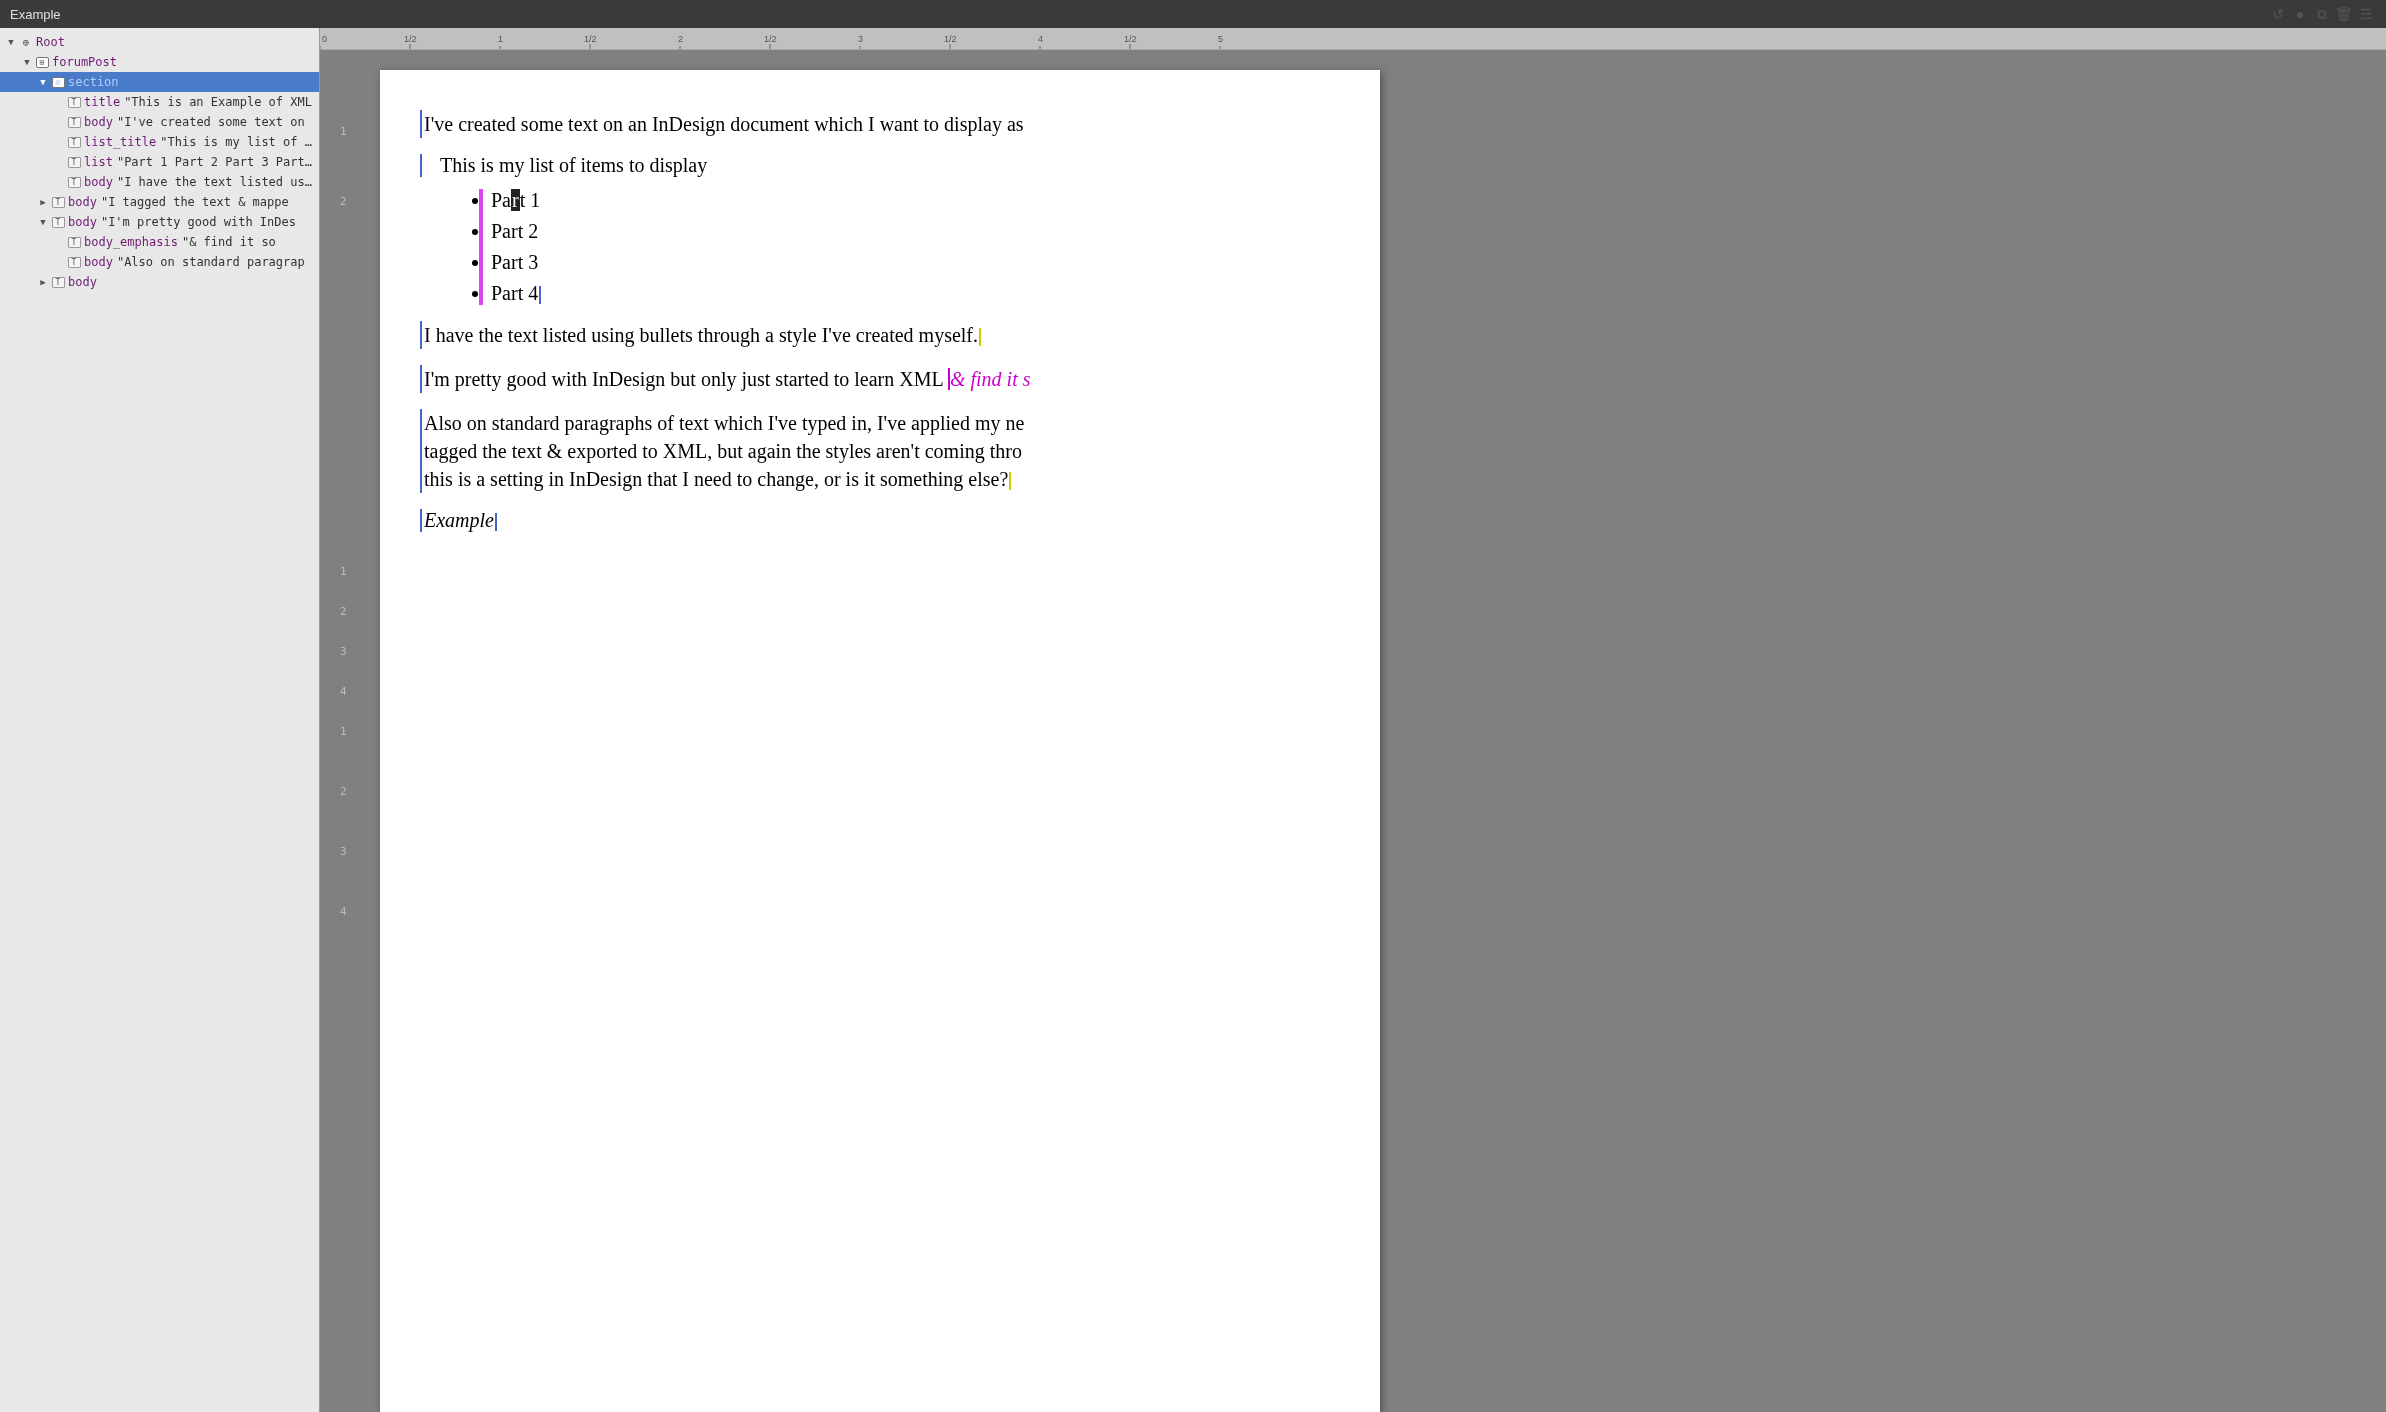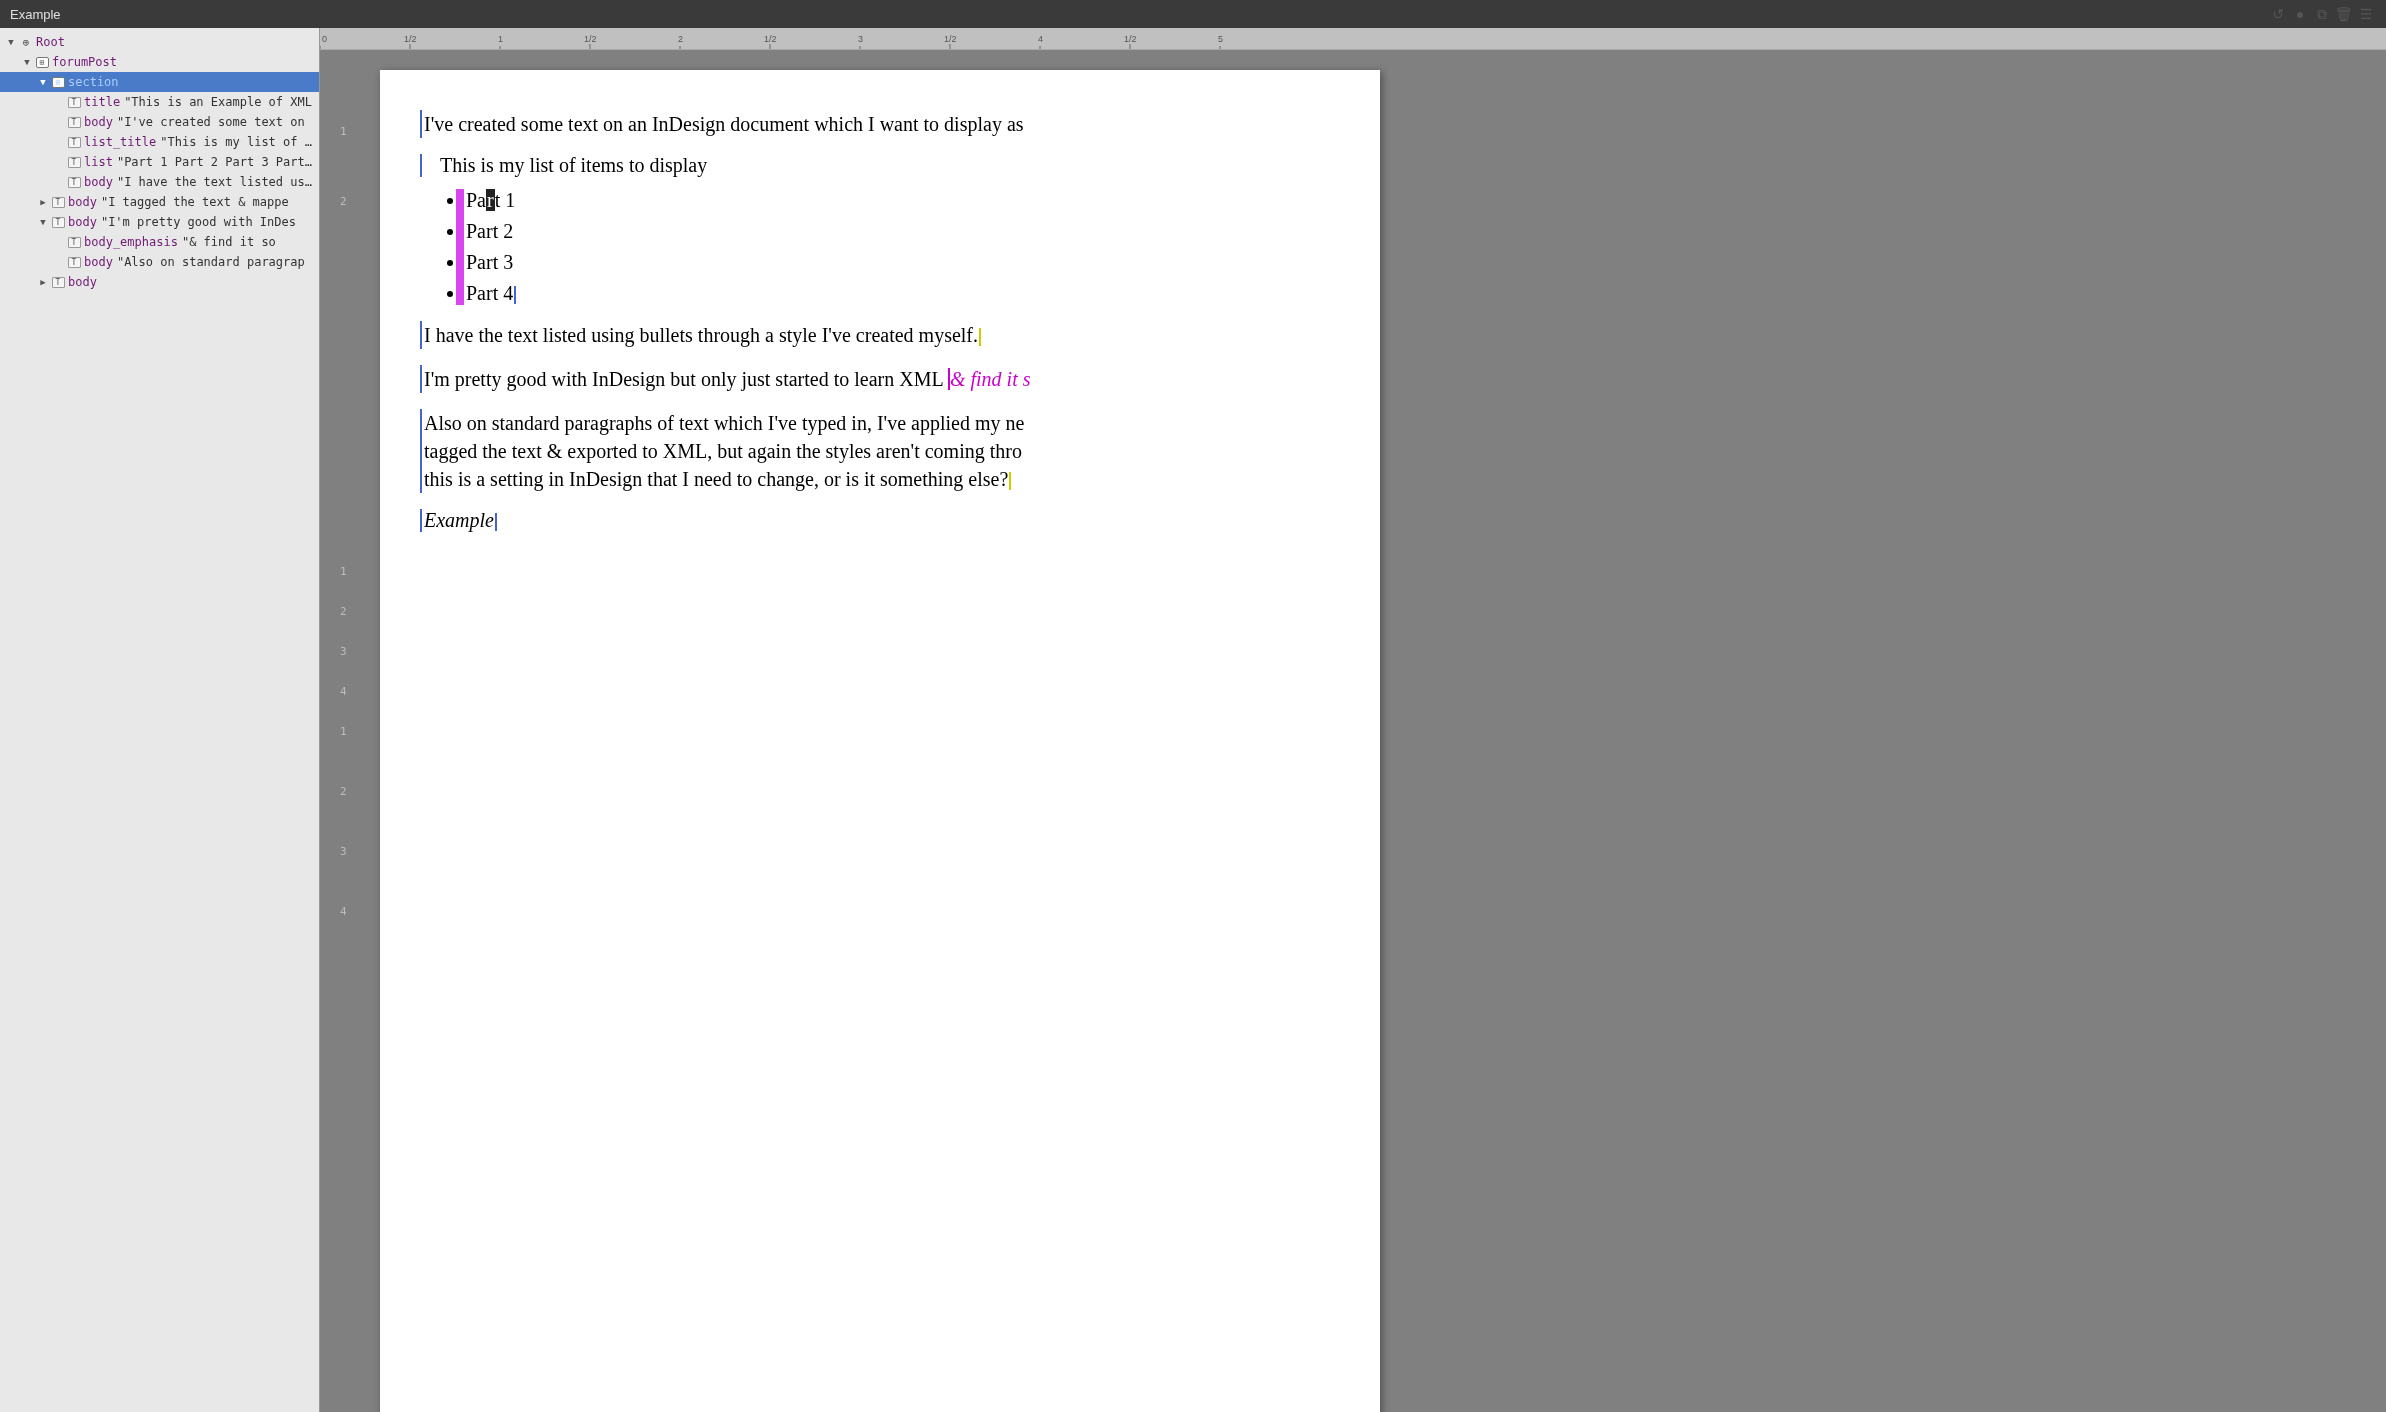--- a/index.html
+++ b/index.html
@@ -227,24 +227,24 @@
     .doc-list-title {
       font-size: 20px;
       font-family: 'Times New Roman', Times, serif;
       color: #000;
       margin-bottom: 12px;
       border-left: 2px solid #4466cc;
       padding-left: 18px;
     }
 
     .doc-list {
-      margin-left: 36px;
+      margin-left: 59px;
       margin-bottom: 16px;
-      border-left: 8px solid #d946ef;
-      padding-left: 2px;
+      border-left: 4px solid #d946ef;
+      padding-left: 8px;
     }
 
     .doc-list li {
       font-size: 20px;
       font-family: 'Times New Roman', Times, serif;
       color: #000;
       margin-bottom: 8px;
       list-style: disc;
     }
 

